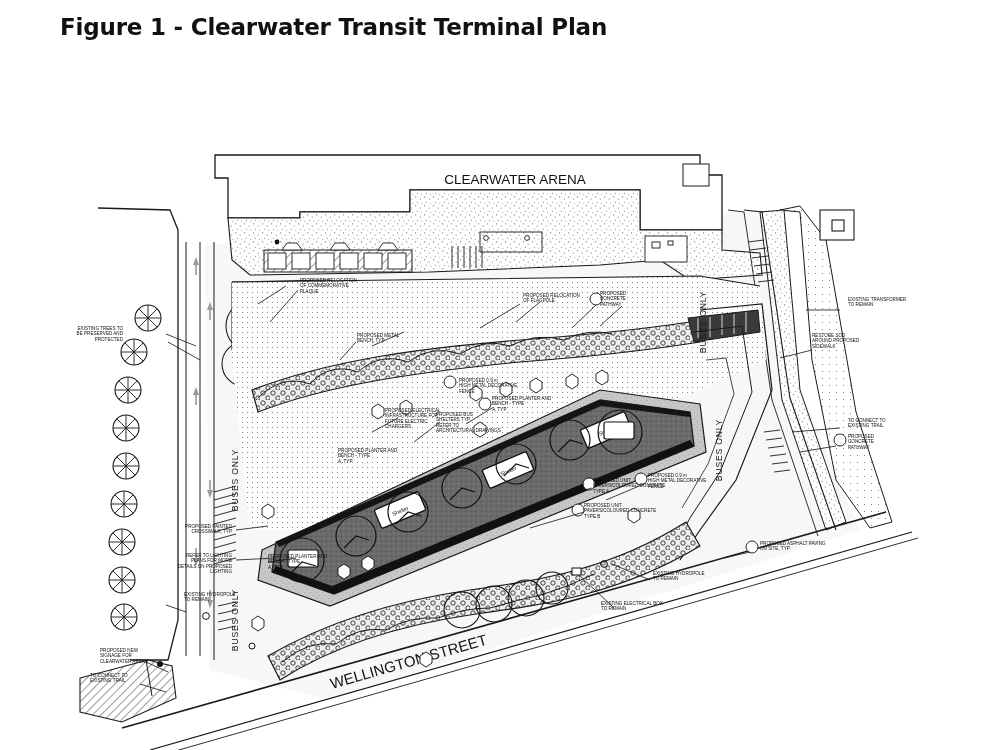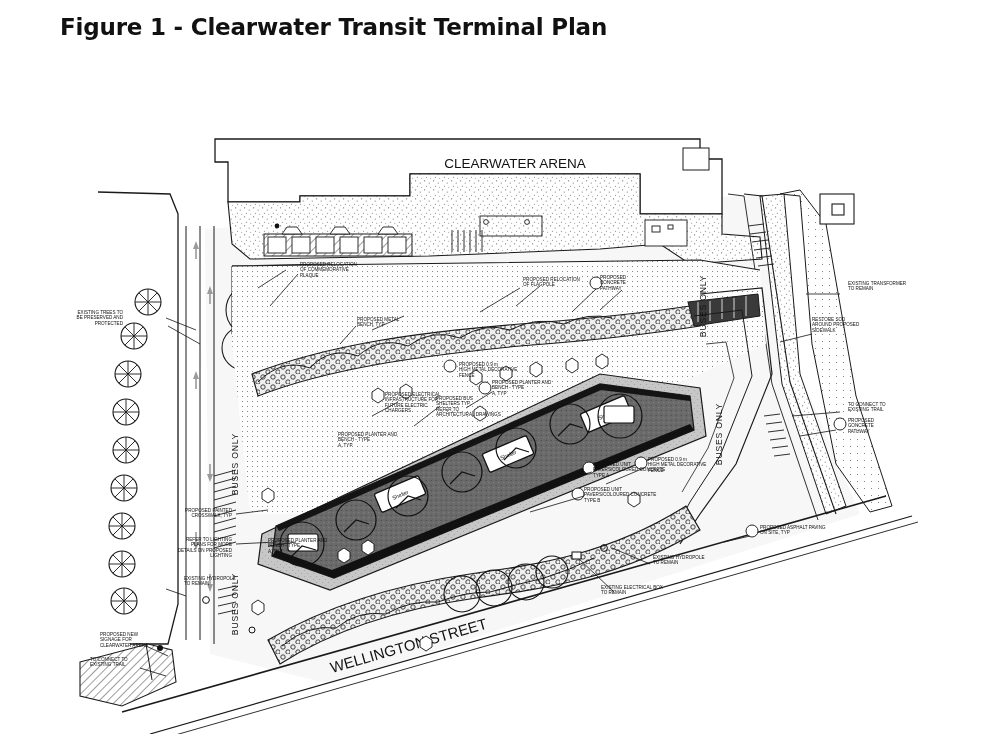--- a/index.html
+++ b/index.html
@@ -19,21 +19,21 @@
     position: absolute;
     left: 60px; top: 14px;
     font-size: 23px;
     font-weight: bold;
     color: #111111;
     letter-spacing: -0.2px;
     font-family: "DejaVu Sans", sans-serif;
   }
   #plan-wrap {
     position: absolute;
-    left: 0; top: 44px;
+    left: 0; top: 60px;
     width: 1000px; height: 690px;
   }
   svg#plan { display: block; width: 1000px; height: 690px; }
 
   
 </style>
 </head>
 <body>
 
 <div id="page">

